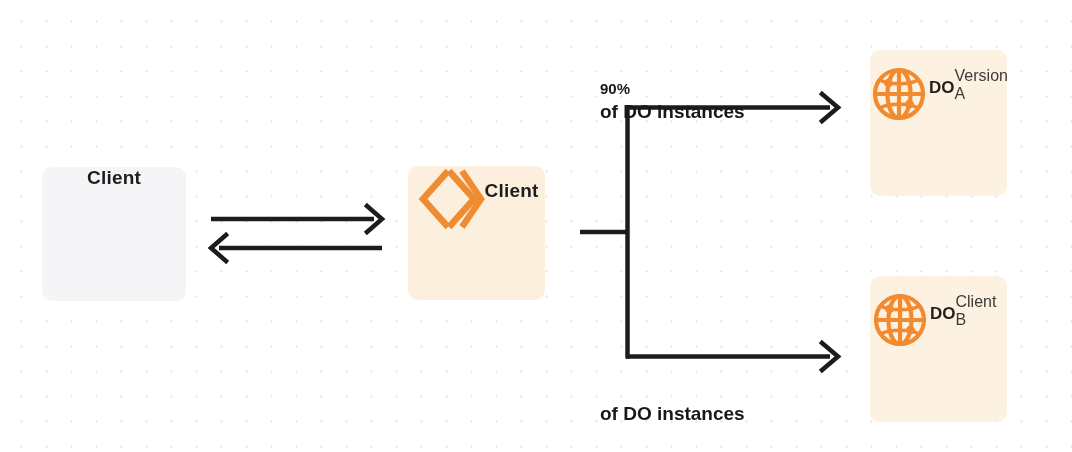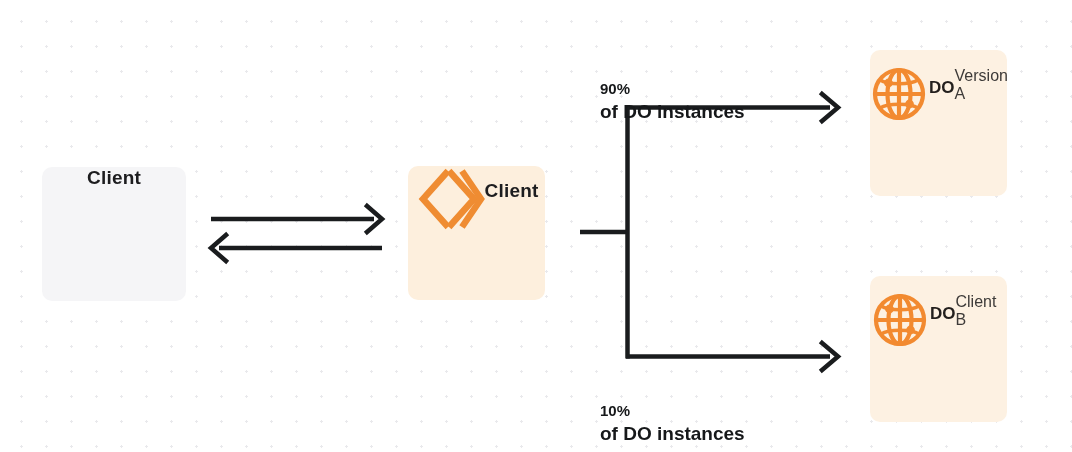--- a/index.html
+++ b/index.html
@@ -181,17 +181,16 @@
     <span class="node-title">DO</span>
     <span class="node-sub">Client B</span>
   </div>
 
   <div class="edge-label" id="label-90">
     <span class="pct">90%</span>
     <span class="sub">of DO instances</span>
   </div>
 
   <div class="edge-label" id="label-10">
-    <span class="pct">10%</span>
     <span class="sub">of DO instances</span>
   </div>
 
 </div>
 
 </body></html>

